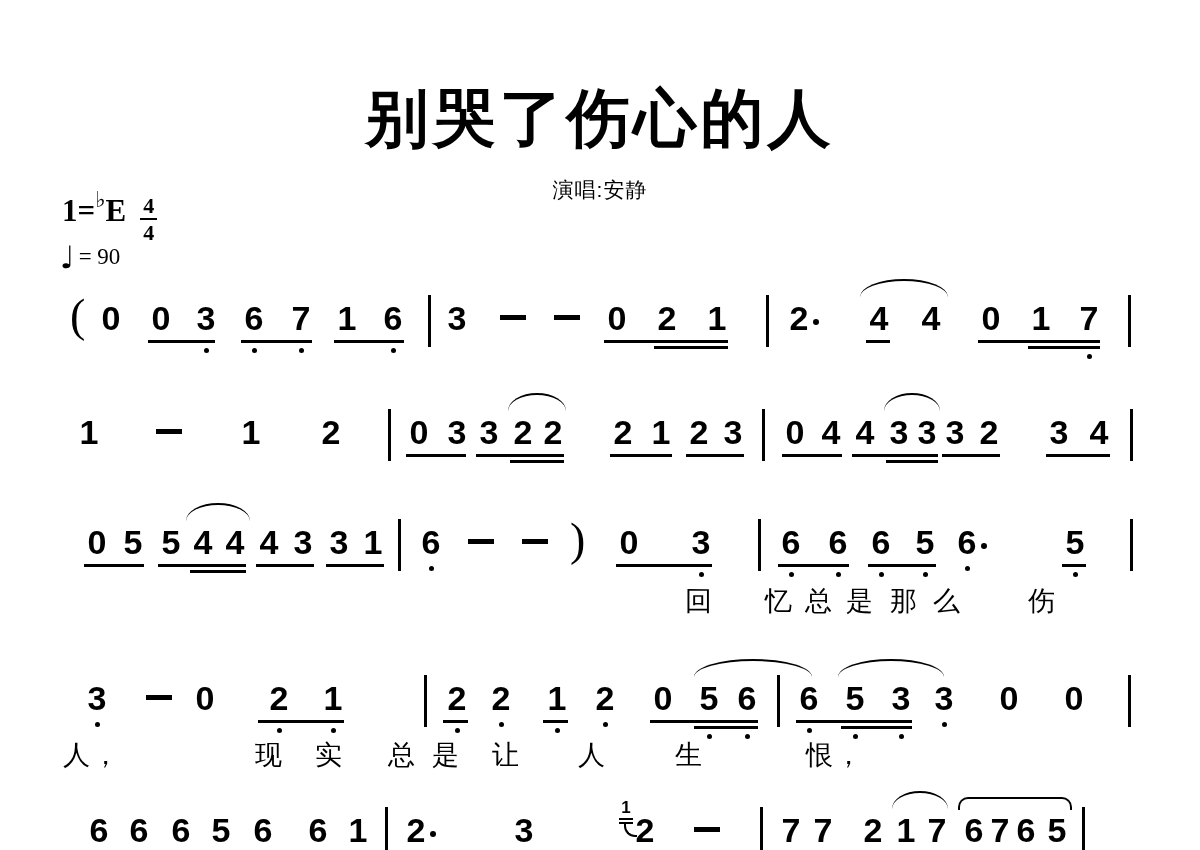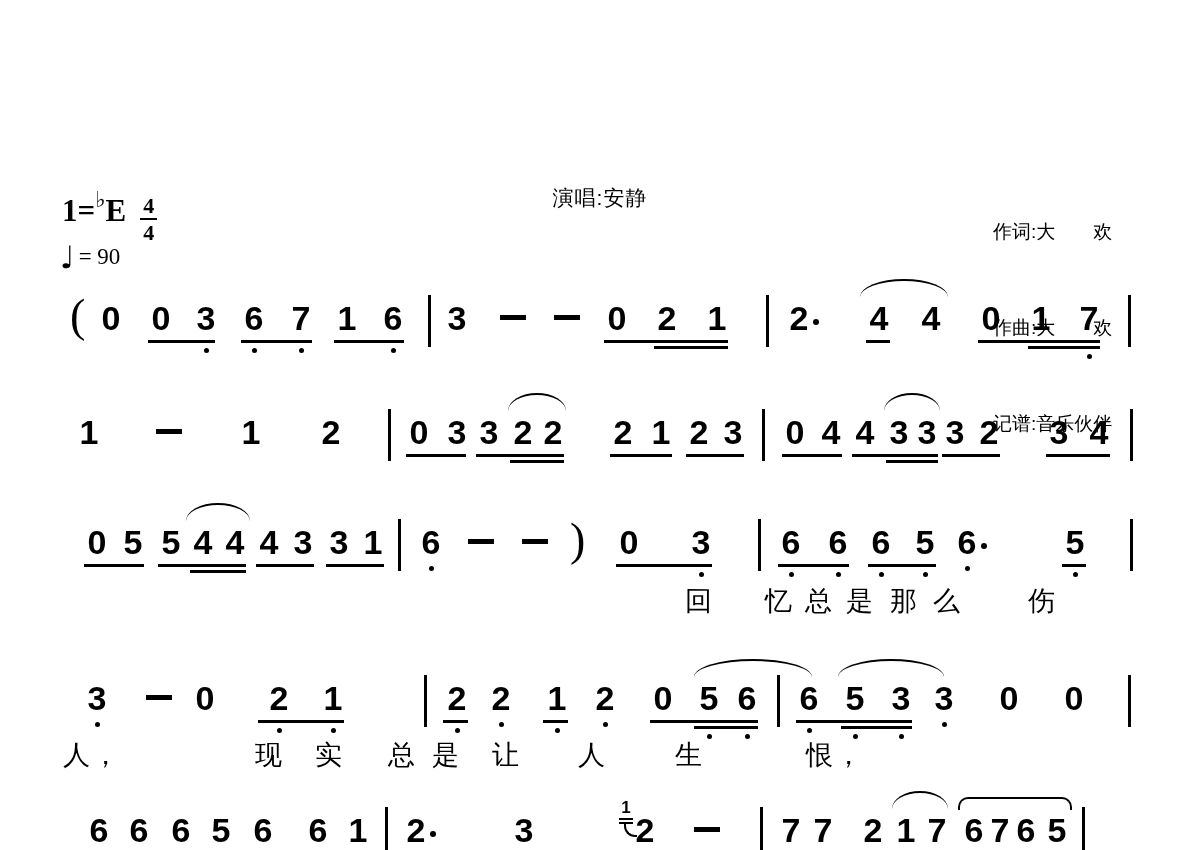--- a/index.html
+++ b/index.html
@@ -9,21 +9,21 @@
     font-family:"Liberation Sans","DejaVu Sans",sans-serif;
   }
   .sheet{position:absolute;inset:0;}
   
   .title{
     position:absolute;top:76px;left:0;width:100%;text-align:center;
     font-family:"Liberation Serif","DejaVu Serif",serif;
     font-weight:700;font-size:63px;letter-spacing:4px;
   }
   .subtitle{
-    position:absolute;top:184px;left:0;width:100%;text-align:center;
+    position:absolute;top:176px;left:0;width:100%;text-align:center;
     font-size:21px;letter-spacing:1px;
   }
   .credits{
     position:absolute;left:993px;top:152px;font-size:19px;line-height:32px;
     white-space:pre;
   }
   
   .keysig{position:absolute;left:62px;top:194px;display:flex;align-items:flex-start;
     font-family:"Liberation Serif","DejaVu Serif",serif;font-weight:700;}
   .keysig .prefix,.keysig .letter{font-size:31px;line-height:34px;}
@@ -60,27 +60,23 @@
   .grace .gb{position:absolute;left:1px;width:14px;height:2px;background:#000;display:block;}
   .grace .b1{top:19px;} .grace .b2{top:23px;}
   .grace .ghook{position:absolute;left:6px;top:24px;width:11px;height:12px;display:block;
     border-left:2px solid #000;border-bottom:2px solid #000;border-bottom-left-radius:11px;}
 </style>
 </head>
 <body>
 
 <div class="sheet">
 
+  <div class="title">别哭了伤心的人</div>
   <div class="subtitle">演唱:安静</div>
 
-  <div class="credits">
-    <div>作词:大　　欢</div>
-    <div>作曲:大　　欢</div>
-    <div>记谱:音乐伙伴</div>
-  </div>
 
   <div class="keysig">
     <span class="prefix">1=</span>
       <span class="flat">♭</span>
       <span class="letter">E</span>
     <span class="timesig">
       <span class="num">4</span>
       <span class="den">4</span>
     </span>
   </div>

